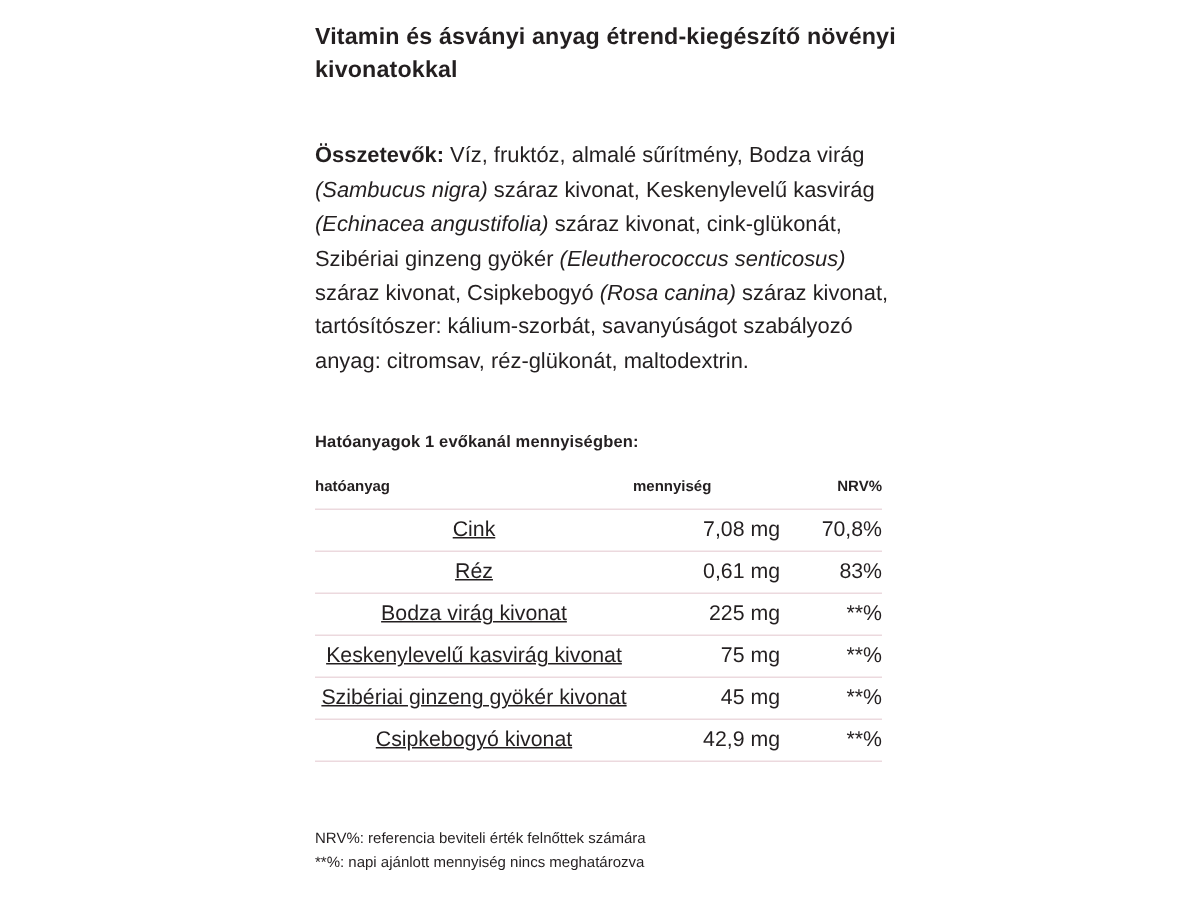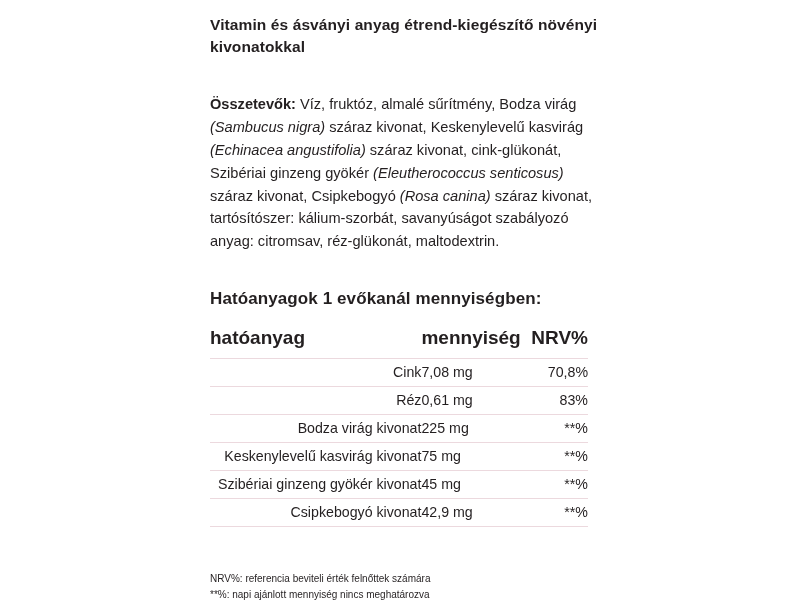--- a/index.html
+++ b/index.html
@@ -55,63 +55,63 @@
   }
   .ingredients .latin {
     font-style: italic;
   }
 
   .block-ingredients { margin-top: 34px; }
 
   
   .section-heading {
     margin: 0;
-    font-size: 17px;
+    font-size: 11px;
     font-weight: bold;
     letter-spacing: 0.1px;
     color: #231f20;
   }
   .block-actives { margin-top: 36px; }
 
   
   .nutrition-table {
     margin-top: 18px;
     width: 378px;
     border-collapse: collapse;
     font-size: 14.2px;
     color: #231f20;
   }
   .nutrition-table th,
   .nutrition-table td {
     padding: 0;
     vertical-align: middle;
   }
   .nutrition-table thead th {
-    font-size: 19px;
+    font-size: 10px;
     font-weight: bold;
     padding-bottom: 9px;
     color: #231f20;
   }
   .col-name   { text-align: left;  width: 212px; }
   .col-amount { text-align: left; width: 98px;  }
   .col-nrv    { text-align: right; width: 68px;  }
 
   .nutrition-table tbody tr {
     border-top: 1.3px solid #ecd9de;
   }
   .nutrition-table tbody tr:last-child {
     border-bottom: 1.3px solid #ecd9de;
   }
   .nutrition-table tbody td {
     height: 27px;
     line-height: 27px;
     white-space: nowrap;
   }
-  .nutrition-table tbody td.col-name   { text-align: right; }
-  .nutrition-table tbody td.col-amount { }
+  .nutrition-table tbody td.col-name   { text-align: center; text-decoration: underline; }
+  .nutrition-table tbody td.col-amount { text-align: right; }
   .nutrition-table tbody td.col-nrv    { text-align: right; }
 
   
   .footnotes {
     margin-top: 44px;
     font-size: 10px;
     line-height: 1.62;
     color: #231f20;
   }
   .footnote-line { display: block; }

